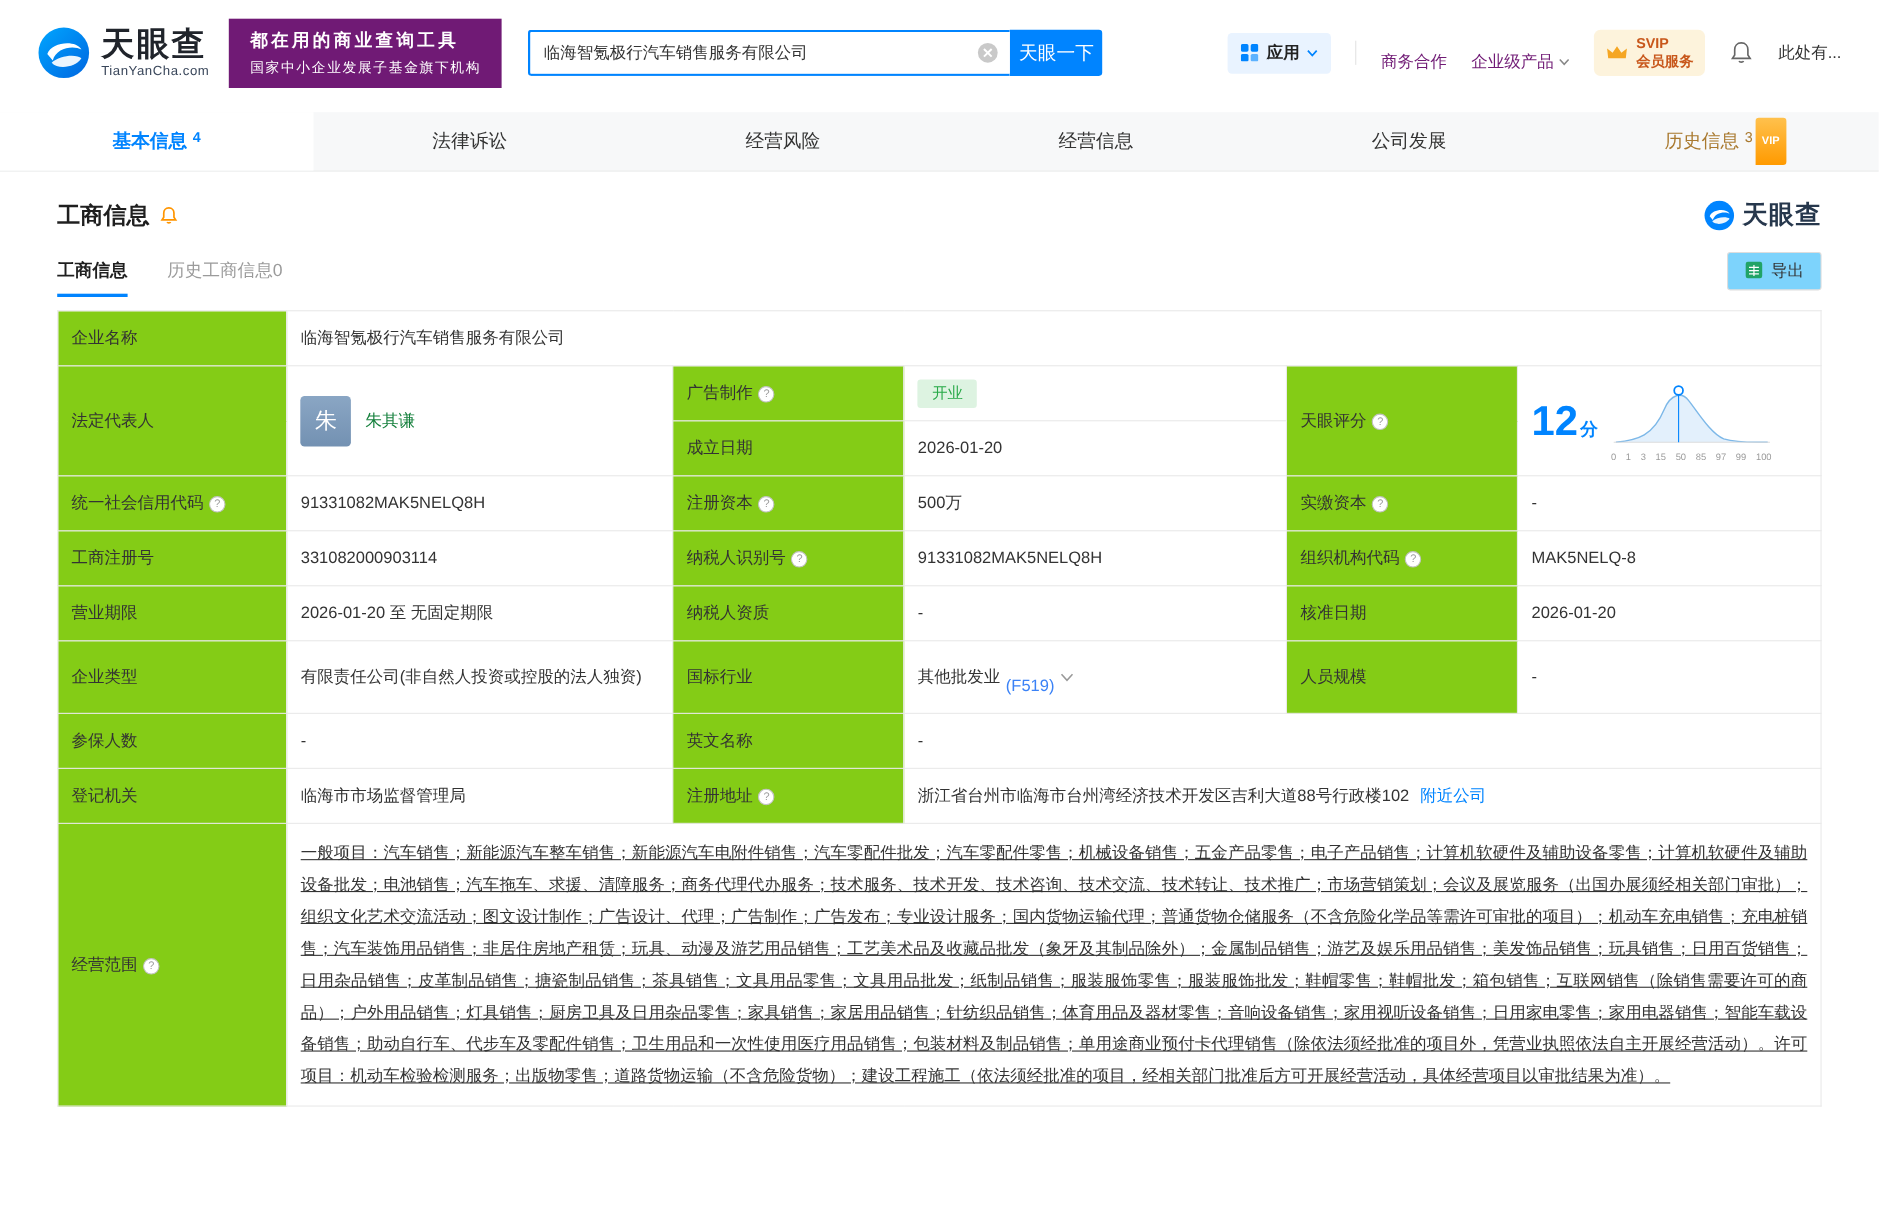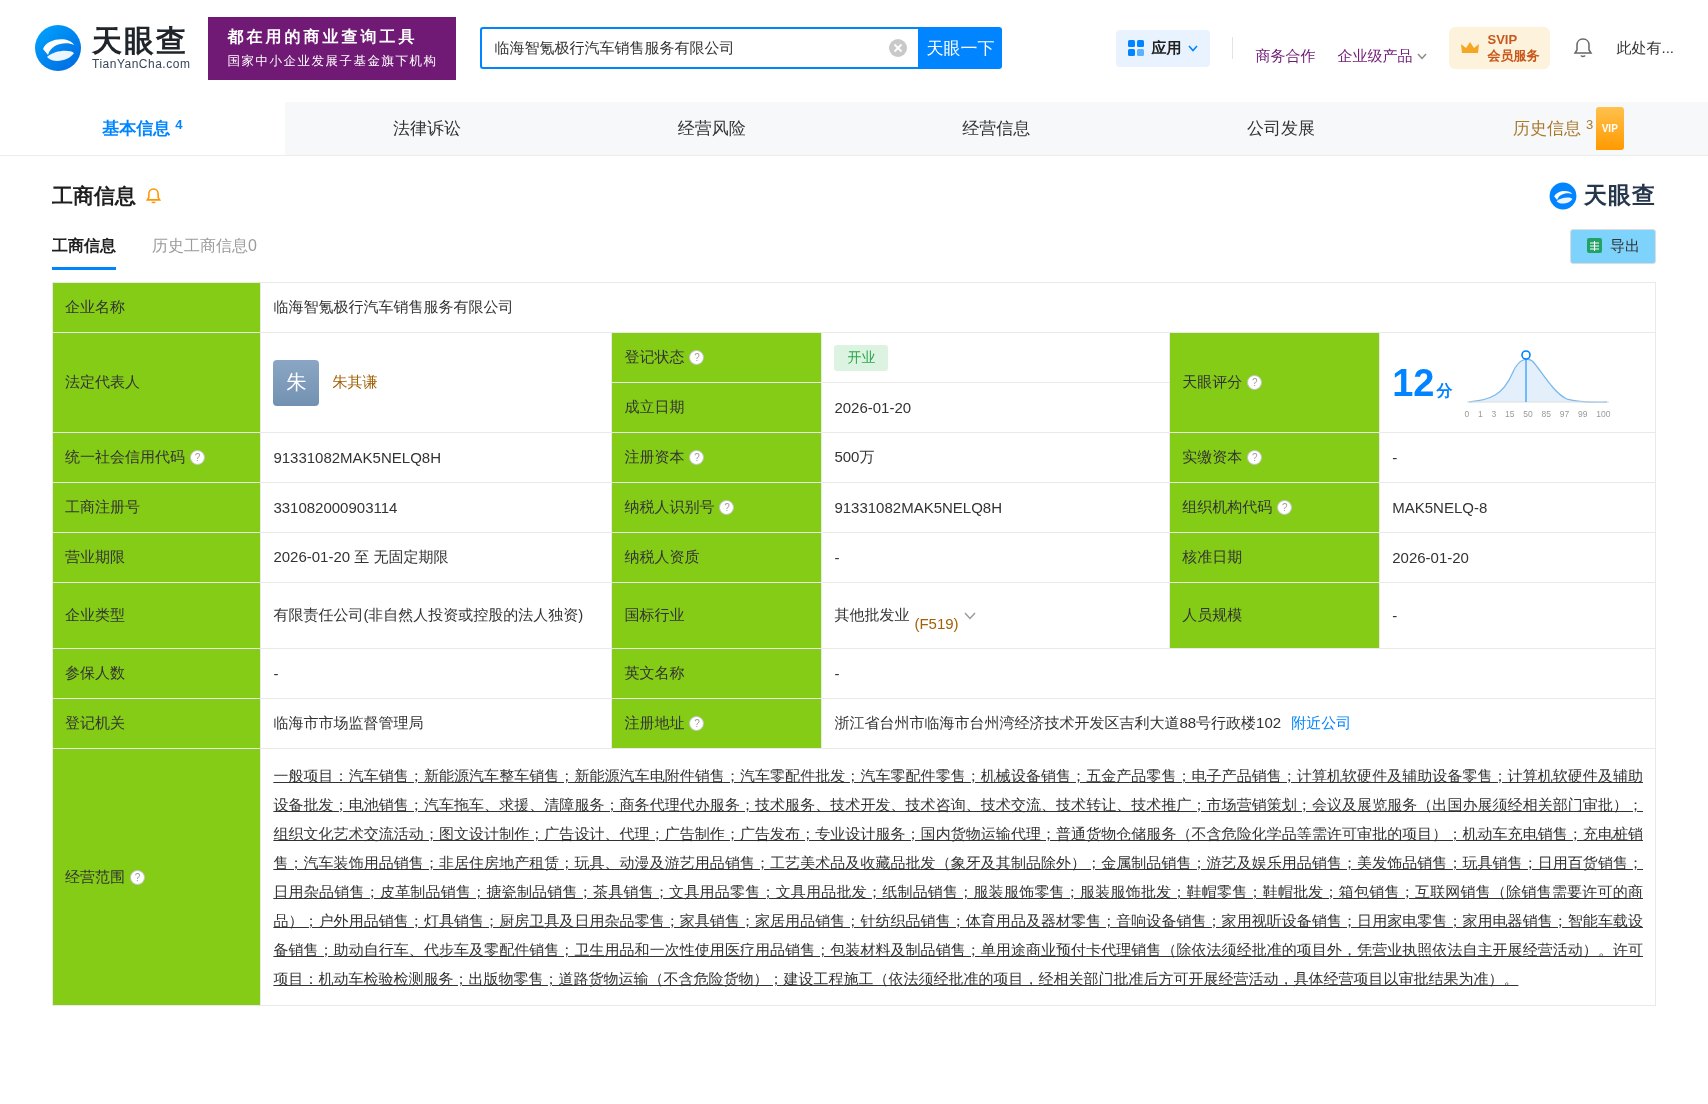--- a/index.html
+++ b/index.html
@@ -2,21 +2,21 @@
 <html><head>
 <meta charset="utf-8">
 <style>
   * { margin:0; padding:0; box-sizing:border-box; }
   html,body { width:1708px; }
   body {
     height:1104px; overflow:hidden; background:#fff; color:#333;
     font-family:"Liberation Sans","DejaVu Sans",sans-serif; font-size:15px;
   }
   a { text-decoration:none; }
-  .blue { color:#a16207; cursor:pointer; }
+  .blue { color:#15803d; cursor:pointer; }
 
   
   .topbar { display:flex; align-items:center; height:96px; padding:0 34px; gap:18px; }
   .logo-group { display:flex; align-items:center; gap:10px; cursor:pointer; flex-shrink:0; }
   .logo-icon { width:48px; height:48px; display:block; }
   .logo-cn { font-size:30px; font-weight:bold; color:#20242b; letter-spacing:2px; line-height:1.05; }
   .logo-domain { font-size:12px; color:#39465a; letter-spacing:.5px; }
   .promo { background:#701a75; color:#fff; padding:10px 19px; flex-shrink:0; }
   .promo-l1 { font-size:16px; font-weight:bold; letter-spacing:3px; }
   .promo-l2 { font-size:12.5px; margin-top:5px; letter-spacing:1.5px; }
@@ -84,21 +84,21 @@
       color:#fff; font-size:20px; display:flex; align-items:center; justify-content:center; cursor:pointer; }
   .rep-name { font-size:15px; }
   .badge-open { display:inline-block; background:#ddf3e1; color:#28a948; padding:4px 13px;
       border-radius:3px; font-size:14px; }
   .score-wrap { display:flex; align-items:center; gap:10px; }
   .score-num { color:#0084ff; font-weight:bold; font-size:38px; line-height:1; white-space:nowrap; }
   .score-unit { font-size:16px; font-weight:bold; margin-left:2px; }
   .score-chart { width:150px; }
   .ticks { display:flex; justify-content:space-between; font-size:8.5px; color:#9a9a9a; padding:0 2px; }
   .industry-val { display:flex; align-items:center; gap:5px; }
-  .industry-code { color:#a16207;margin-top:15px; }
+  .industry-code { color:#3b82f6;margin-top:15px; }
   .chev { cursor:pointer; display:flex; }
   .scope-cell { line-height:29px; padding-top:12px !important; padding-bottom:12px !important;
       text-align:justify;text-decoration:underline; }
   .addr-link { color:#0084ff; margin-left:10px; cursor:pointer; white-space:nowrap; }
 </style>
 </head>
 <body>
 
 <header class="topbar">
   <div class="logo-group">
@@ -250,21 +250,21 @@
 
     <tr class="h50">
       <td class="lbl" rowspan="2"><span>法定代表人</span></td>
       <td rowspan="2">
         <div class="rep">
           <span class="avatar">朱</span>
           <a class="blue rep-name">朱其谦</a>
         </div>
       </td>
       <td class="lbl">
-        <span>登记状态</span><span class="help">?</span>
+        <span>广告制作</span><span class="help">?</span>
       </td>
       <td>
         <span class="badge-open">开业</span>
       </td>
       <td class="lbl" rowspan="2">
         <span>天眼评分</span><span class="help">?</span>
       </td>
       <td rowspan="2">
         <div class="score-wrap">
           <div class="score-num"><span>12</span><span class="score-unit">分</span></div>

